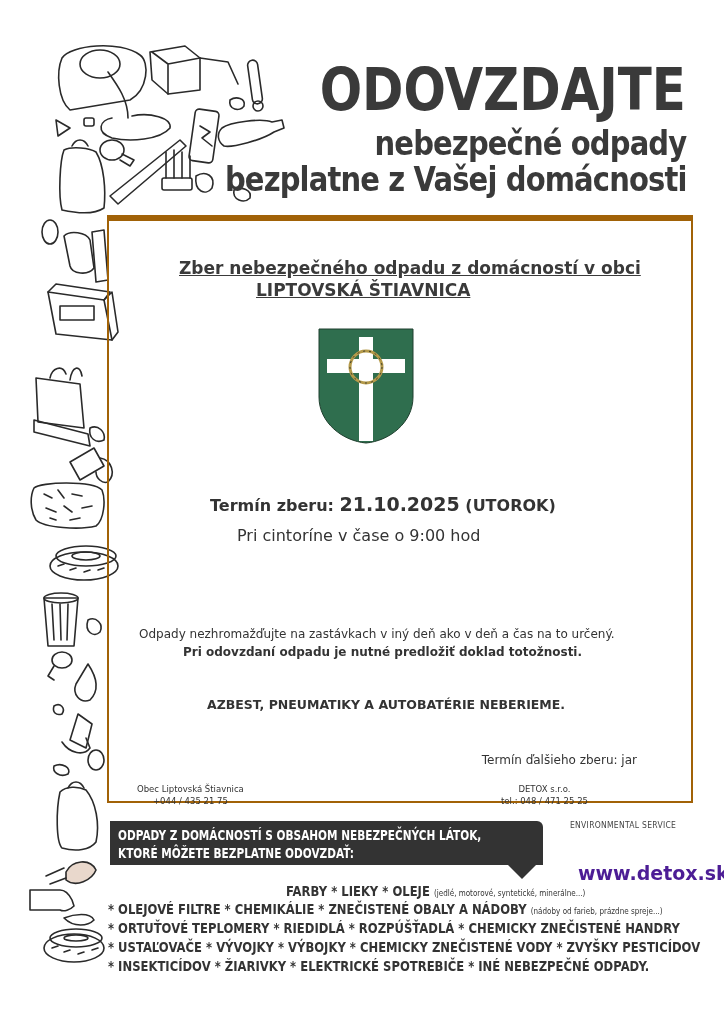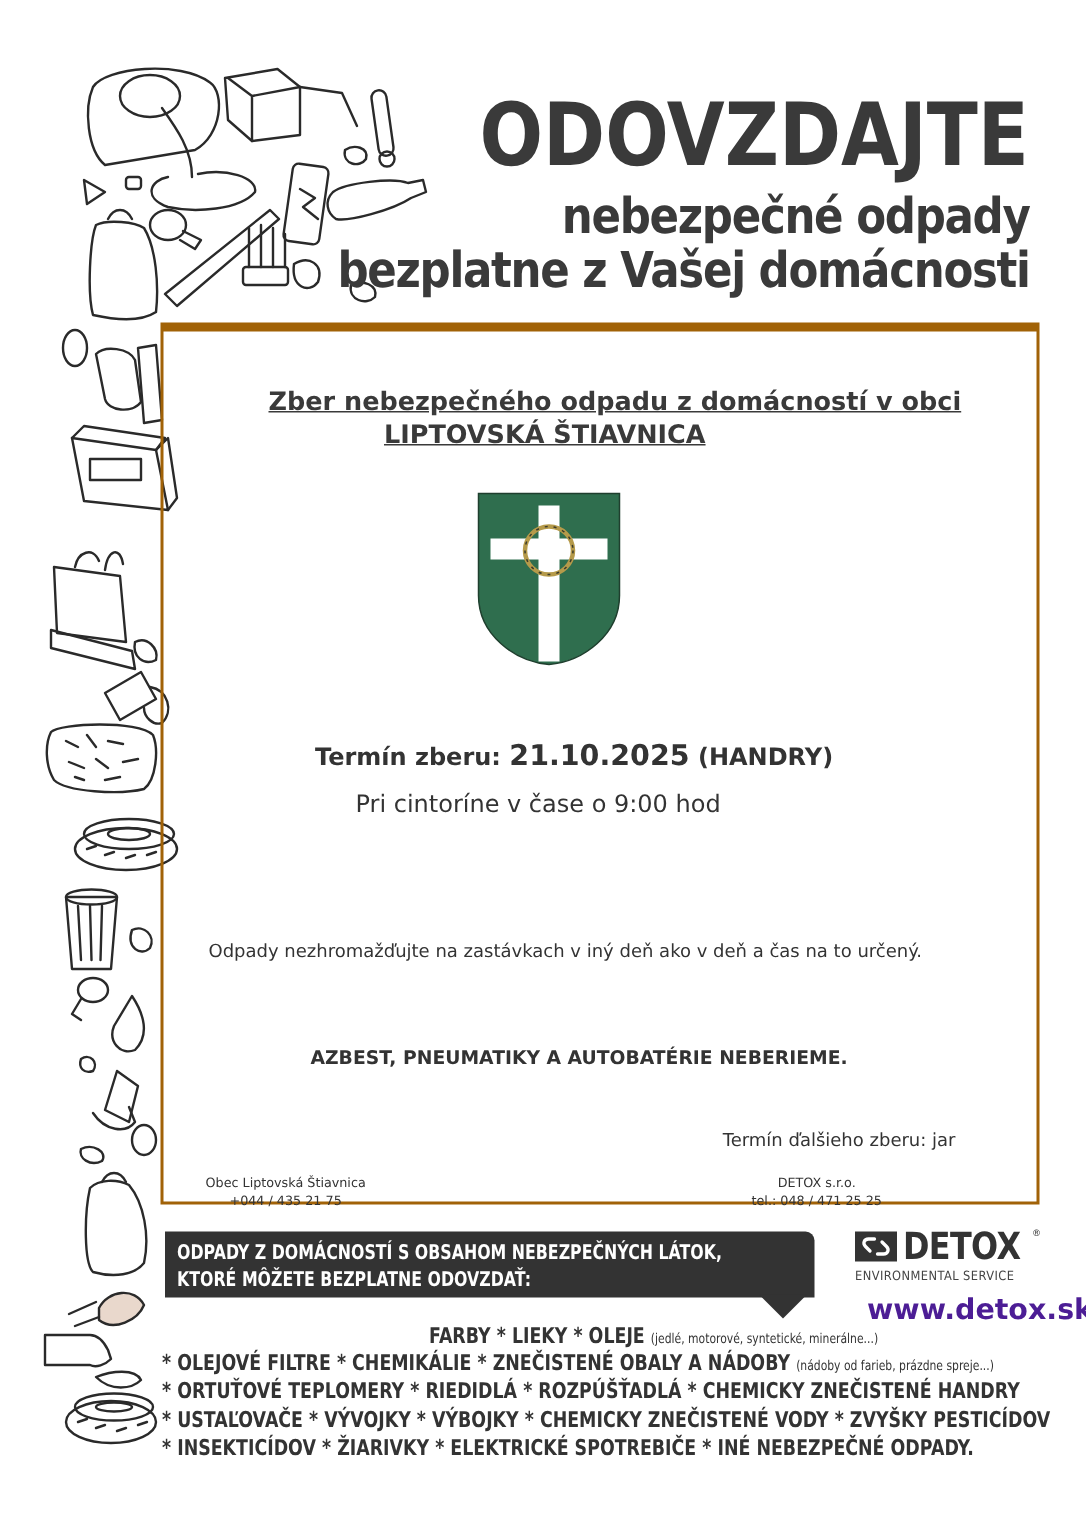--- a/index.html
+++ b/index.html
@@ -198,25 +198,26 @@
     <path d="M2 2 L96 2 L96 70 C96 96 72 114 49 116 C26 114 2 96 2 70 Z" fill="#2f6e4e" stroke="#1f3f2e" stroke-width="1"></path>
     <rect x="42" y="10" width="14" height="104" fill="#ffffff"></rect>
     <rect x="10" y="32" width="78" height="14" fill="#ffffff"></rect>
     <circle cx="49" cy="40" r="16" fill="none" stroke="#b59a4a" stroke-width="3"></circle>
     <circle cx="49" cy="40" r="16" fill="none" stroke="#3a3a2a" stroke-width="1" stroke-dasharray="2 4"></circle>
   </svg>
 
   <div class="date-line">
     <span>Termín zberu:</span>
     <span class="date">21.10.2025</span>
-    <span>(HANDRY)</span>
+    <span>(UTOROK)</span>
   </div>
   <div class="place-line">Pri cintoríne v čase o 9:00 hod</div>
 
   <div class="notice1">Odpady nezhromažďujte na zastávkach v iný deň ako v deň a čas na to určený.</div>
+  <div class="notice2">Pri odovzdaní odpadu je nutné predložiť doklad totožnosti.</div>
   <div class="notice3">AZBEST, PNEUMATIKY A AUTOBATÉRIE NEBERIEME.</div>
 
   <div class="next">Termín ďalšieho zberu: jar</div>
 
   <div class="contact-left">
     <div>Obec Liptovská Štiavnica</div>
     <div>+044 / 435 21 75</div>
   </div>
   <div class="contact-right">
     <div>DETOX s.r.o.</div>
@@ -224,30 +225,20 @@
   </div>
 </div>
 
 <div class="banner">
   <span class="ln">ODPADY Z DOMÁCNOSTÍ S OBSAHOM NEBEZPEČNÝCH LÁTOK,</span>
   <span class="ln">KTORÉ MÔŽETE BEZPLATNE ODOVZDAŤ:</span>
 </div>
 <div class="banner-tip"></div>
 
 <div class="detox">
-  <div class="detox-logo">
-    <div class="detox-mark">
-      <svg width="20" height="14" viewBox="0 0 20 14" fill="none" stroke="#fff" stroke-width="2.2" stroke-linecap="round">
-        <path d="M9 2 L5 2 C2 2 1 5 3 7 L6 10"></path>
-        <path d="M11 12 L15 12 C18 12 19 9 17 7 L14 4"></path>
-      </svg>
-    </div>
-    <div class="detox-name">DETOX</div>
-    <span class="detox-reg">®</span>
-  </div>
   <div class="detox-tag">ENVIRONMENTAL SERVICE</div>
 </div>
 <div class="detox-url">www.detox.sk</div>
 
 <div class="items">
   <div class="row center">
     <span>FARBY * LIEKY * OLEJE</span>
     <span class="note">(jedlé, motorové, syntetické, minerálne...)</span>
   </div>
   <div class="row r1">

